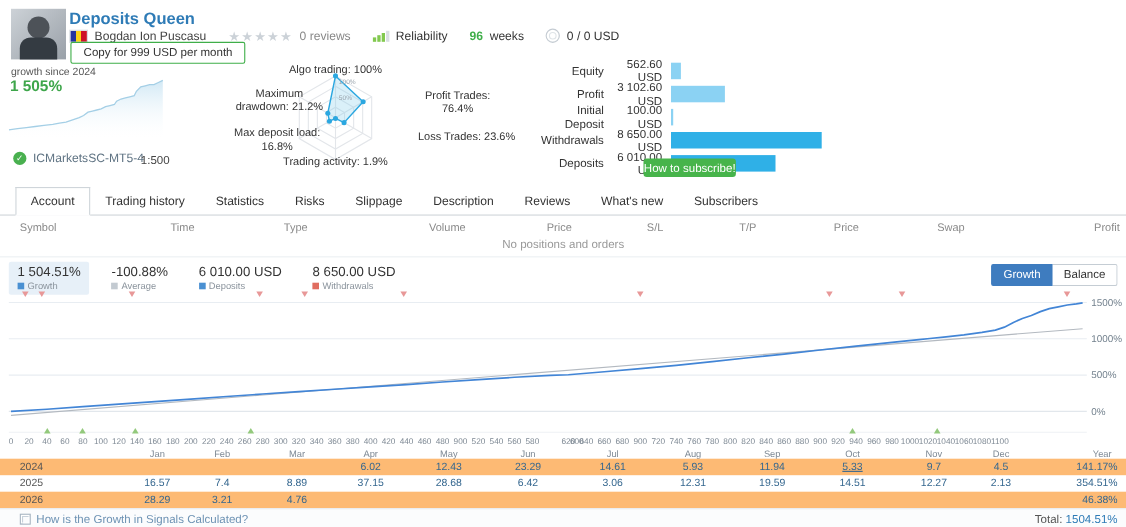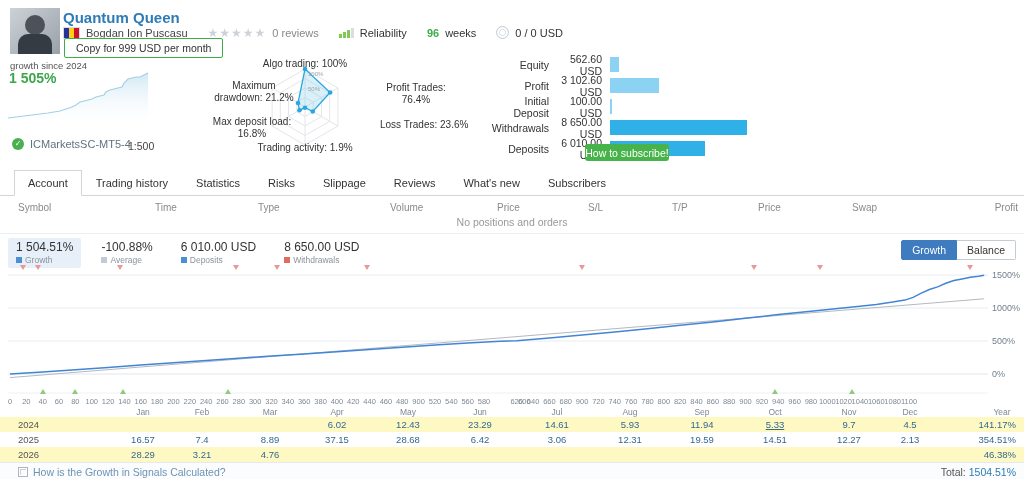--- a/index.html
+++ b/index.html
@@ -67,21 +67,21 @@
   .tg.right{border-left:none;border-radius:0 2px 2px 0;}
 
   
   #main-chart{position:absolute;left:0;top:262px;}
   .tickrow span{position:absolute;top:397px;transform:translateX(-50%);font-size:7.5px;color:#7e8994;}
   .monthrow span{position:absolute;top:407px;transform:translateX(-50%);font-size:8.5px;color:#7e8994;}
 
   
   .mrows{position:absolute;left:0;top:417px;width:1024px;}
   .mrow{position:relative;width:1024px;height:15px;}
-  .mrow.shaded{background:#fef9c3;}
+  .mrow.shaded{background:#fdba74;}
   .mrow span{position:absolute;top:2px;font-size:9.5px;color:#35678f;}
   .mrow .yr{left:18px;color:#555;}
   .mrow .cell{transform:translateX(-50%);width:60px;text-align:center;}
   .mrow .tot{right:8px;width:70px;text-align:right;}
 
   
   .footer{position:absolute;left:0;top:462px;width:1024px;height:17px;border-top:1px solid #e6eaee;background:#fbfcfd;}
   .f-ico{position:absolute;left:18px;top:4px;width:8px;height:8px;border:1px solid #a9b6c2;box-shadow:inset 0 0 0 1px #fff, inset 2px 2px 0 0 #c7d1da;}
   .f-link{position:absolute;left:33px;top:3px;font-size:10.5px;color:#6e93b4;text-decoration:none;}
   .f-total{position:absolute;right:8px;top:3px;font-size:10.5px;color:#555;}
@@ -89,21 +89,21 @@
 </style>
 </head>
 <body>
 
 <div class="page">
 
   <div class="avatar">
       <div class="av-head"></div>
       <div class="av-body"></div>
     </div>
-  <a class="title" href="#">Quantum Queen</a>
+  <a class="title" href="#">Deposits Queen</a>
   <div class="meta">
     <span class="flag"></span>
     <a class="author" href="#">Bogdan Ion Puscasu</a>
     <span class="stars" id="stars">★★★★★</span>
     <a class="reviews" href="#">0 reviews</a>
     <span class="relbars" id="relbars">
         <i style="height: 4px;"></i>
         <i style="height: 6px;"></i>
         <i style="height: 8px;"></i>
         <i class="off" style="height: 10px;"></i>
@@ -195,20 +195,21 @@
       </div>
     </div>
   <button class="sub-btn">How to subscribe!</button>
 
   <div class="tabs" id="tabs">
       <div class="tab active">Account</div>
       <div class="tab">Trading history</div>
       <div class="tab">Statistics</div>
       <div class="tab">Risks</div>
       <div class="tab">Slippage</div>
+      <div class="tab">Description</div>
       <div class="tab">Reviews</div>
       <div class="tab">What's new</div>
       <div class="tab">Subscribers</div>
     </div>
 
   <div class="pos-head" id="pos-head">
       <span style="left: 18px;">Symbol</span>
       <span style="left: 155px;">Time</span>
       <span style="left: 258px;">Type</span>
       <span style="left: 390px;">Volume</span>

